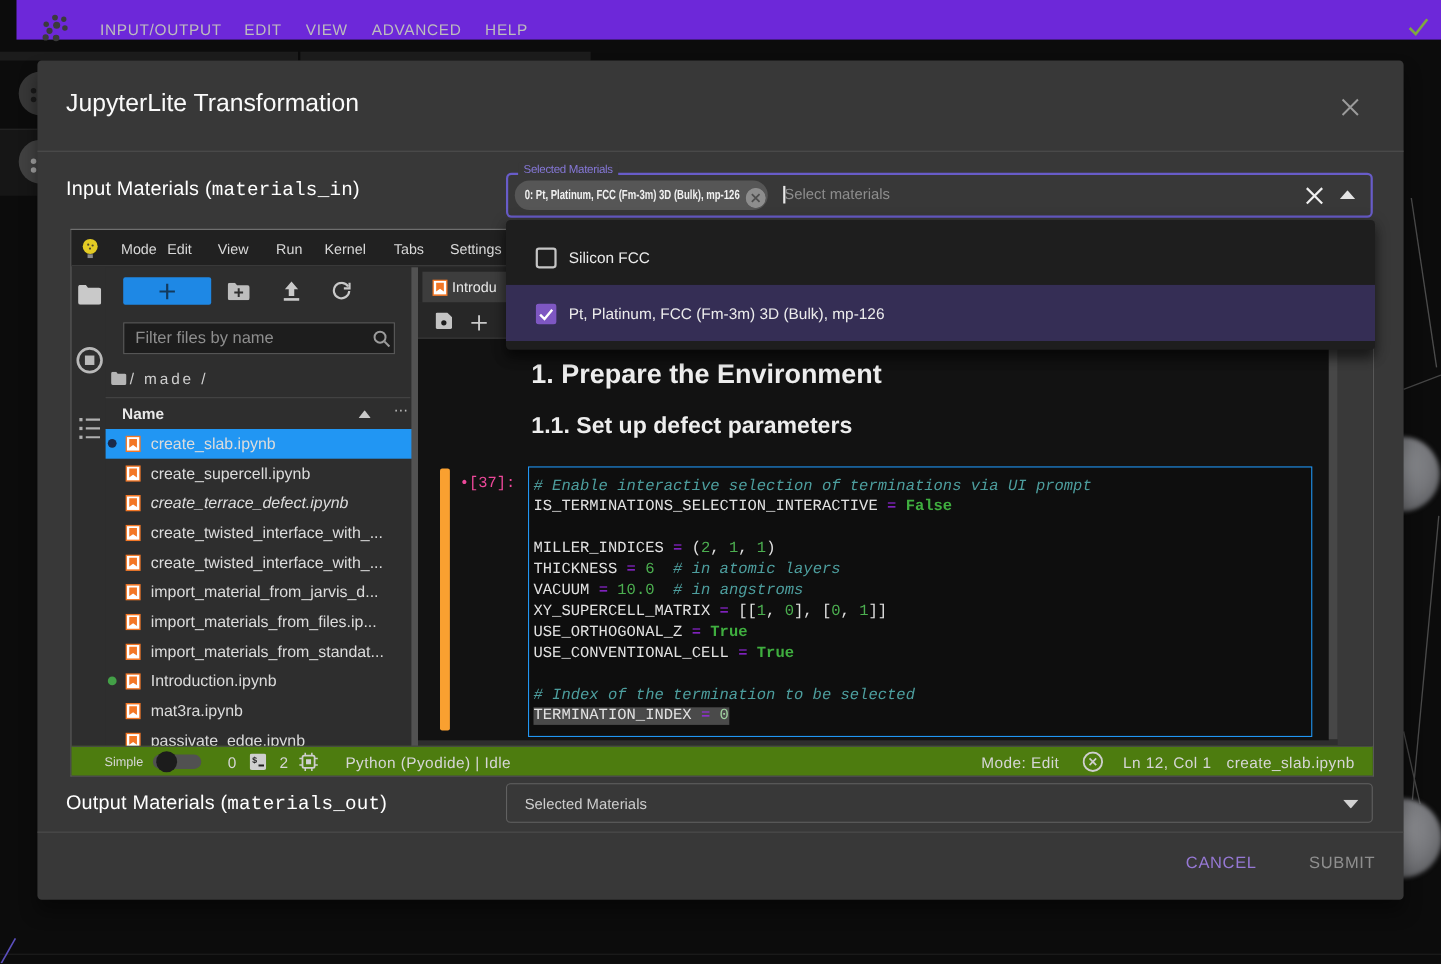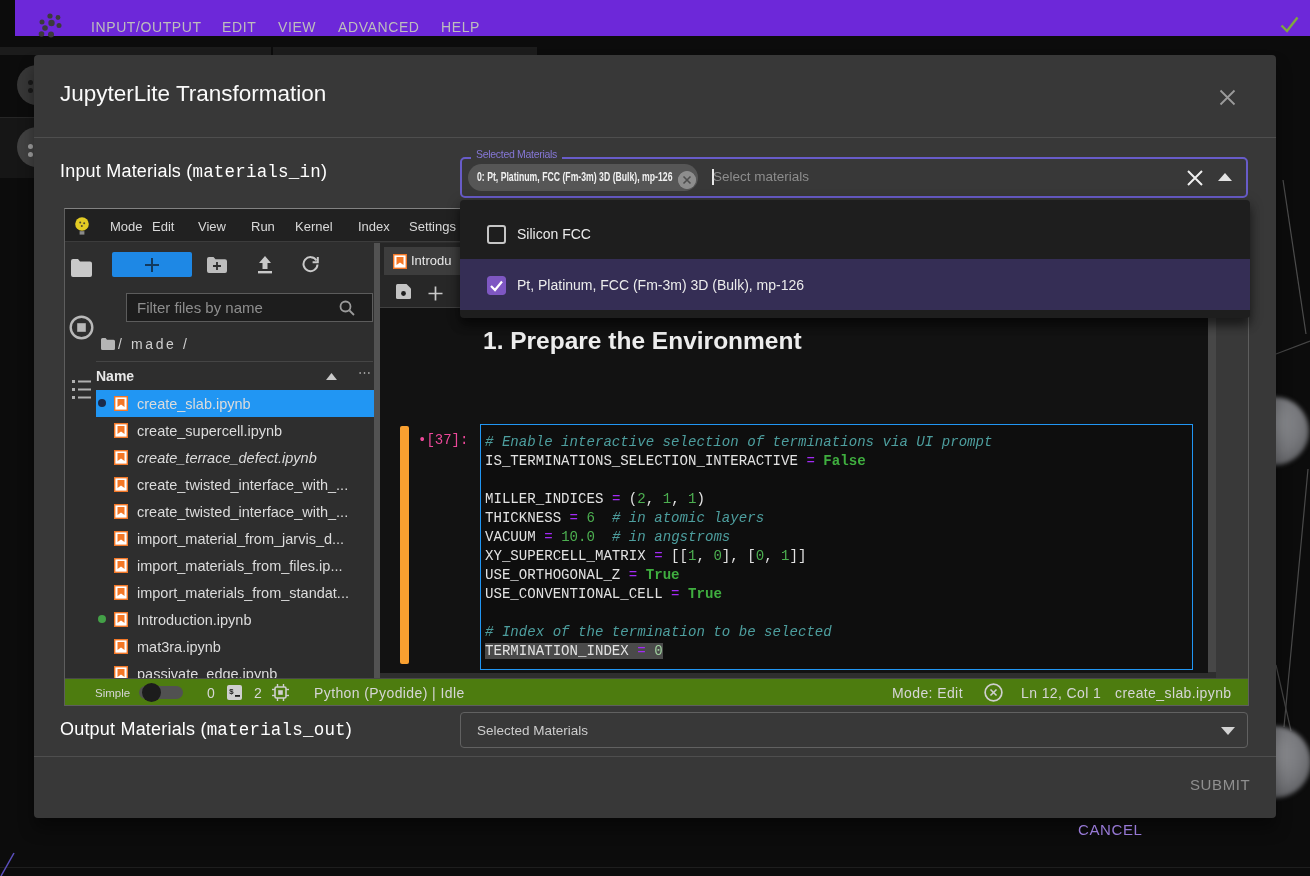--- a/index.html
+++ b/index.html
@@ -58,21 +58,21 @@
   #jstatus { position:absolute; left:0; top:469px; width:1183px; height:27px; background:#4d7c0f;
              border-top:1px solid #484848; font-size:14px; letter-spacing:0.4px; color:#d6d6d6; }
   .st { position:absolute; top:6px; }
 
   
   #fbrowser { position:absolute; left:31px; top:34px; width:279px; height:435px; background:#2e2e2e; }
   #bluebtn { position:absolute; left:16px; top:9px; width:80px; height:25px; background:#1e88e5;
              border-radius:2px; }
   #filterbox { position:absolute; left:16px; top:50px; width:247px; height:29px; background:#1d1d1d;
                border:1px solid #5c5c5c; color:#8e8e8e; font-size:15px; line-height:27px;
-               padding-left:10px;margin-left:14px; }
+               padding-left:10px; }
   #crumb { position:absolute; left:22px; top:93px; font-size:14px; letter-spacing:2.6px; color:#cfcfcf; }
   #nhead { position:absolute; left:0px; top:118px; width:277px; height:30px;
            border-top:1px solid #454545; border-bottom:1px solid #454545; }
   .frow { position:absolute; left:0; width:279px; height:27px; font-size:14.5px; color:#dcdcdc; }
   .frow .fname { position:absolute; left:41px; top:5.5px; white-space:nowrap; }
   .frow .dot { position:absolute; left:34px; top:9px; width:8px; height:8px; border-radius:50%; }
   .nbicon { position:absolute; left:18px; top:6px; }
 
   
   #nbarea { position:absolute; left:314px; top:34px; width:829px; height:435px; background:#2e2e2e; }
@@ -186,39 +186,39 @@
       <path d="M0 8 L7 0 L14 8 Z" fill="#e3e3e3"></path>
     </svg>
 
     <div id="outsel">
       <span class="slabel">Selected Materials</span>
       <svg class="abs" style="left:760px; top:14px;" width="14" height="8" viewBox="0 0 14 8">
         <path d="M0 0 L7 8 L14 0 Z" fill="#d2d2d2"></path>
       </svg>
     </div>
 
-    <div class="fbtn" style="left:1044px; color:#9678d4;margin-top:45px;">CANCEL</div>
+    <div class="fbtn" style="left:1044px; color:#9678d4;">CANCEL</div>
     <div class="fbtn" style="left:1156px; color:#8f8f8f;">SUBMIT</div>
   </div>
 
   <div id="jpanel" class="abs">
     <div id="jmenubar">
       <svg class="abs" style="left:9px; top:7px;" width="16" height="21" viewBox="0 0 16 21">
         <circle cx="8" cy="8" r="6.8" fill="#e3cb24"></circle>
         <rect x="5.6" y="15.2" width="4.8" height="3.4" fill="#8a8a8a"></rect>
         <circle cx="6.2" cy="6.4" r="1" fill="#4d4732"></circle>
           <circle cx="10.2" cy="7.2" r="1" fill="#4d4732"></circle>
         <circle cx="7.8" cy="10" r="1" fill="#4d4732"></circle>
       </svg>
       <span class="jmenu" style="left:45px;">Mode</span>
       <span class="jmenu" style="left:87px;">Edit</span>
       <span class="jmenu" style="left:133px;">View</span>
       <span class="jmenu" style="left:186px;">Run</span>
       <span class="jmenu" style="left:230px;">Kernel</span>
-      <span class="jmenu" style="left:293px;">Index</span>
+      <span class="jmenu" style="left:293px;">Tabs</span>
       <span class="jmenu" style="left:344px;">Settings</span>
       <span class="jmenu" style="left:413px;">Help</span>
     </div>
 
     <svg class="abs" style="left:6px; top:50px;" width="21" height="18" viewBox="0 0 21 18">
       <path d="M0 2 Q0 0 2 0 L7 0 L9 2.5 L19 2.5 Q21 2.5 21 4.5 L21 16 Q21 18 19 18 L2 18 Q0 18 0 16 Z" fill="#c9c9c9"></path>
     </svg>
     <svg class="abs" style="left:4px; top:106px;" width="25" height="25" viewBox="0 0 25 25">
       <circle cx="12.5" cy="12.5" r="10.8" fill="none" stroke="#b9b9b9" stroke-width="2.4"></circle>
       <rect x="8.2" y="8.2" width="8.6" height="8.6" fill="#b9b9b9"></rect>
@@ -257,21 +257,21 @@
       <div id="filterbox">Filter files by name</div>
       <svg class="abs" style="left:243px; top:57px;" width="16" height="16" viewBox="0 0 16 16">
         <circle cx="6.5" cy="6.5" r="5" fill="none" stroke="#9b9b9b" stroke-width="1.8"></circle>
         <line x1="10.5" y1="10.5" x2="15" y2="15" stroke="#9b9b9b" stroke-width="1.8"></line>
       </svg>
       <svg class="abs" style="left:5px; top:95px;" width="14" height="12" viewBox="0 0 14 12">
         <path d="M0 1.5 Q0 0 1.5 0 L4.6 0 L6 1.7 L12.5 1.7 Q14 1.7 14 3.2 L14 10.5 Q14 12 12.5 12 L1.5 12 Q0 12 0 10.5 Z" fill="#b5b5b5"></path>
       </svg>
       <div id="crumb">/ made /</div>
       <div id="nhead">
-        <span class="abs" style="left:0; top:6px; font-size:14px; font-weight:bold; color:#e8e8e8;">Name</span>
+        <span class="abs" style="left:15px; top:6px; font-size:14px; font-weight:bold; color:#e8e8e8;">Name</span>
         <svg class="abs" style="left:230px; top:11px;" width="11" height="7" viewBox="0 0 11 7">
           <path d="M0 7 L5.5 0 L11 7 Z" fill="#c9c9c9"></path>
         </svg>
         <span class="abs" style="left:262px; top:3px; font-size:13px; color:#bdbdbd;">⋯</span>
       </div>
 
       <div id="frows">
       <div class="frow" style="top:147px; background:#2196f3;">
             <span class="dot" style="background:#1b2a4a; left:2px;"></span>
             <svg class="nbicon" width="14" height="15" viewBox="0 0 14 15">
@@ -367,20 +367,21 @@
         <svg class="abs" style="left:17px; top:9px;" width="15" height="15" viewBox="0 0 15 15">
           <path d="M0 1.5 Q0 0 1.5 0 L10.5 0 L15 4.5 L15 13.5 Q15 15 13.5 15 L1.5 15 Q0 15 0 13.5 Z" fill="#c4c4c4"></path>
           <circle cx="7.5" cy="9.5" r="2.4" fill="#1d1d1d"></circle>
         </svg>
         <svg class="abs" style="left:49px; top:11px;" width="15" height="15" viewBox="0 0 15 15">
           <path d="M7.5 0.5 L7.5 14.5 M0.5 7.5 L14.5 7.5" stroke="#c9c9c9" stroke-width="1.7"></path>
         </svg>
       </div>
       <div id="canvas">
         <h1>1. Prepare the Environment</h1>
+        <h2>1.1. Set up defect parameters</h2>
         <div id="cellbar"></div>
         <div id="prompt" class="mono">•[37]:</div>
         <div id="editor">
           <div id="code" class="mono"><span class="c"># Enable interactive selection of terminations via UI prompt</span>
 IS_TERMINATIONS_SELECTION_INTERACTIVE <span class="o">=</span> <span class="k">False</span>
 
 MILLER_INDICES <span class="o">=</span> (<span class="n">2</span>, <span class="n">1</span>, <span class="n">1</span>)
 THICKNESS <span class="o">=</span> <span class="n">6</span>  <span class="c"># in atomic layers</span>
 VACUUM <span class="o">=</span> <span class="n">10.0</span>  <span class="c"># in angstroms</span>
 XY_SUPERCELL_MATRIX <span class="o">=</span> [[<span class="n">1</span>, <span class="n">0</span>], [<span class="n">0</span>, <span class="n">1</span>]]

